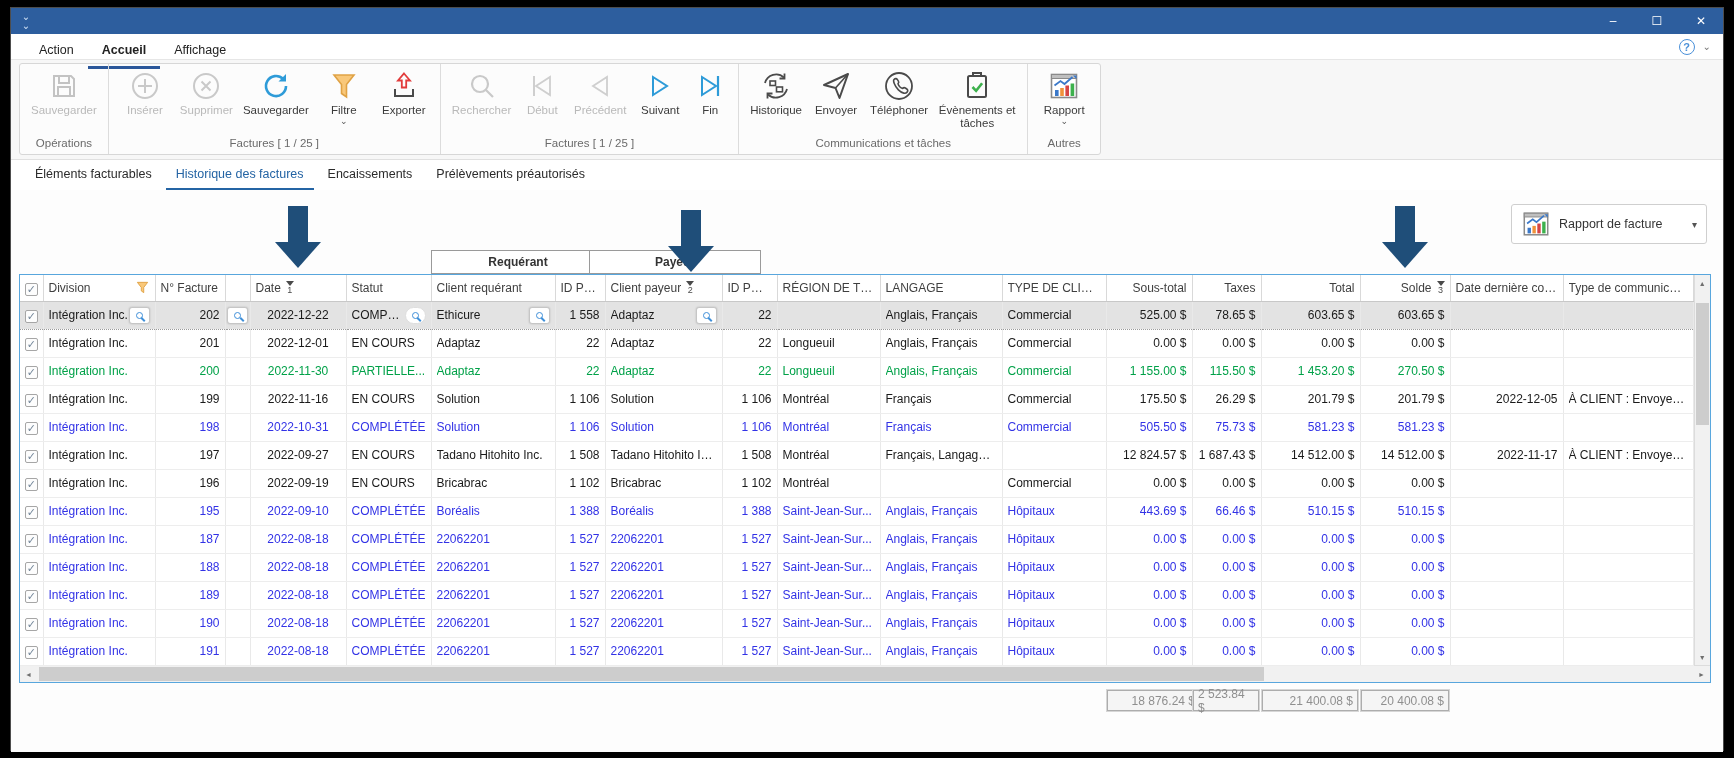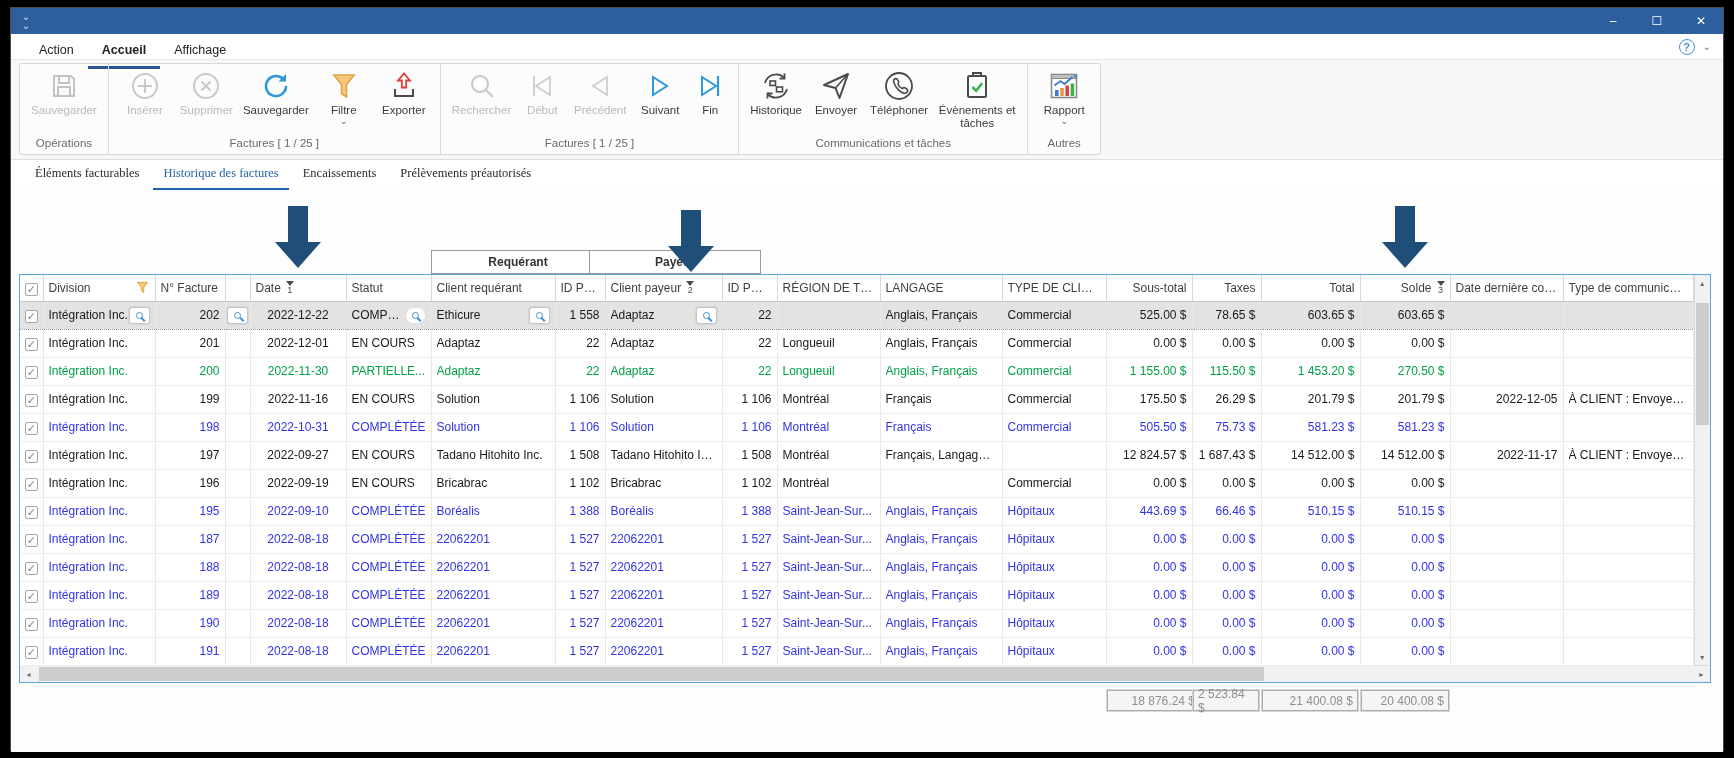--- a/index.html
+++ b/index.html
@@ -32,21 +32,21 @@
   .rbtns { display:flex; gap:4px; flex:1; align-items:flex-start; }
   .rbtn { display:flex; flex-direction:column; align-items:center; min-width:56px; max-width:96px; padding:1px 3px; cursor:default; }
   .ric { width:32px; height:32px; flex:none; }
   .rlabel { font-size:11.5px; color:#3b3b3b; text-align:center; line-height:13px; margin-top:2px; }
   .rbtn.disabled .rlabel { color:#b9b9b9; }
   .rchev { font-size:9px; color:#555; line-height:8px; }
   .glabel { text-align:center; font-size:11.5px; color:#6a6a6a; padding:2px 0 3px; }
 
   
   .subtabs { height:30px; display:flex; align-items:flex-end; gap:4px; padding-left:14px; background:#fff; }
-  .stab { font-size:12.5px; color:#2b2b2b; padding:5px 10px 7px; border-bottom:2px solid transparent;font-family:Liberation Serif, serif; }
+  .stab { font-size:12.5px; color:#2b2b2b; padding:5px 10px 7px; border-bottom:2px solid transparent; }
   .stab.active { color:#2464a4; border-bottom:2px solid #2464a4; }
 
   
   .content { position:relative; height:562px; background:#fdfdfd; }
 
   .report-dd { position:absolute; top:14px; right:16px; width:196px; height:40px; background:#fff;
                border:1px solid #cfcfcf; border-radius:3px; display:flex; align-items:center; padding:3px 9px; gap:8px; }
   .report-dd .ric { width:30px; height:30px; }
   .report-dd .lbl { font-size:12.5px; color:#333; }
   .report-dd .arr { margin-left:auto; color:#555; font-size:10px; }
@@ -328,20 +328,36 @@
 
   <div class="subtabs">
     <div class="stab">Éléments facturables</div>
     <div class="stab active">Historique des factures</div>
     <div class="stab">Encaissements</div>
     <div class="stab">Prélèvements préautorisés</div>
   </div>
 
   <div class="content">
 
+    <div class="report-dd">
+      <span class="ric">
+        <svg viewBox="0 0 32 32">
+            <rect x="3.5" y="4.5" width="25" height="23" fill="#fff" stroke="#8a8a8a" stroke-width="1.6"></rect>
+            <rect x="3.5" y="4.5" width="25" height="4" fill="#bfbfbf" stroke="#8a8a8a" stroke-width="1"></rect>
+            <rect x="7" y="20" width="3.6" height="6" fill="#3a78c9"></rect>
+            <rect x="12.2" y="18" width="3.6" height="8" fill="#f0923b"></rect>
+            <rect x="17.4" y="15.5" width="3.6" height="10.5" fill="#d64545"></rect>
+            <rect x="22.6" y="13.5" width="3.6" height="12.5" fill="#3db14d"></rect>
+            <path d="M6.5 15.5l6-4.5 4 3 8-7" fill="none" stroke="#3a78c9" stroke-width="1.8"></path>
+            <path d="M25 5.5h3.5V9z" fill="#3a78c9"></path>
+          </svg>
+      </span>
+      <span class="lbl">Rapport de facture</span>
+      <span class="arr">▾</span>
+    </div>
 
     <div class="dl-arrow" id="arrow-date">
         <div class="shaft"></div>
         <div class="head"></div>
       </div>
     <div class="dl-arrow" id="arrow-payer">
         <div class="shaft"></div>
         <div class="head"></div>
       </div>
     <div class="dl-arrow" id="arrow-solde">

